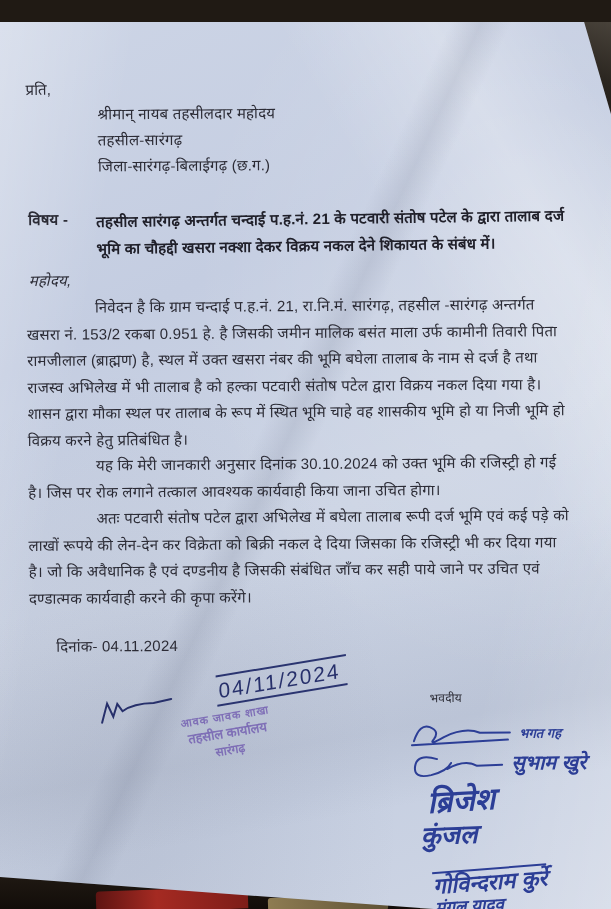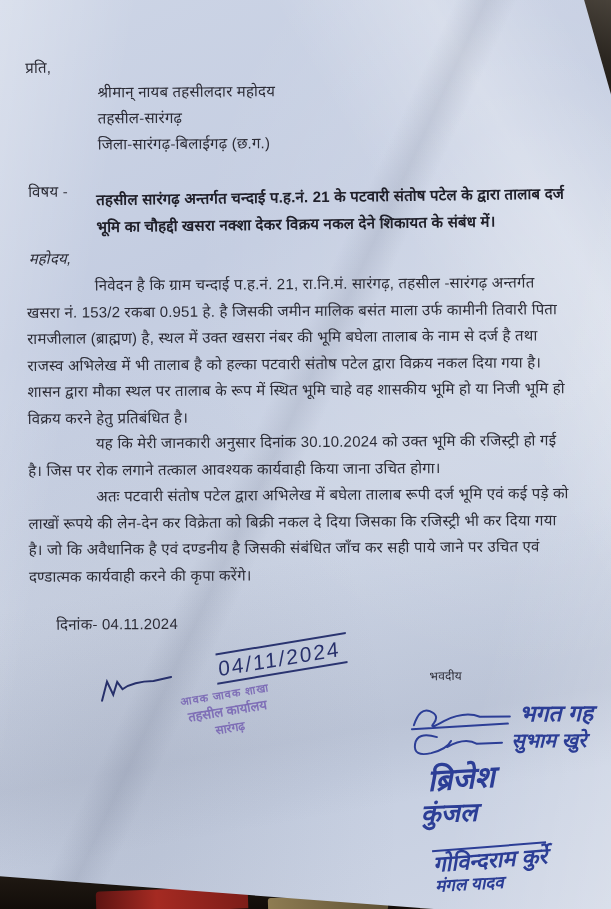--- a/index.html
+++ b/index.html
@@ -1,21 +1,21 @@
 <!DOCTYPE html>
 <html><head>
 <meta charset="utf-8">
 <style>
   html,body{margin:0;padding:0;}
   body{
     width:611px;height:909px;overflow:hidden;position:relative;
     background:#201a14;
     font-family:"Liberation Sans","DejaVu Sans",sans-serif;
   }
-  .scene{position:absolute;inset:0;}
+  .scene{position:absolute;inset:0;margin-top:22px;}
   
   .bg-corner{position:absolute;right:0;top:0;width:40px;height:120px;
     background:linear-gradient(200deg,#48423a 0%,#2b2620 45%,#17120e 100%);}
   .bg-bottom{position:absolute;left:0;bottom:0;width:100%;height:45px;
     background:linear-gradient(180deg,#241d16 0%,#120d09 100%);}
   .obj-red{position:absolute;left:96px;bottom:-2px;width:152px;height:22px;
     background:linear-gradient(90deg,#5e1412,#a52a22 40%,#7d1d18);border-radius:4px 6px 0 0;transform:rotate(-2deg);}
   .obj-tan{position:absolute;left:268px;bottom:-3px;width:120px;height:16px;
     background:linear-gradient(90deg,#8e7c52,#5f5236);border-radius:3px;transform:rotate(-2deg);}
   .obj-grey{position:absolute;left:420px;bottom:-4px;width:160px;height:12px;
@@ -39,21 +39,21 @@
       radial-gradient(ellipse at 20% 90%,rgba(92,100,124,.12),rgba(0,0,0,0) 40%);
   }
   .content{position:absolute;inset:0;transform:rotate(-0.4deg);}
 
   .typed{color:#2c2c36;font-size:15px;letter-spacing:.2px;}
   .abs{position:absolute;white-space:nowrap;}
   .line{height:26px;line-height:26px;}
 
   .addr{left:100px;top:78px;}
   .to-label{left:28px;top:55px;}
-  .subject-label{left:30px;top:179px;font-weight:normal;}
+  .subject-label{left:30px;top:185px;font-weight:bold;}
   .subject{left:98px;top:183px;font-weight:bold;color:#20202a;}
   .subject .line{height:27px;line-height:27px;transform:rotate(-0.4deg);}
   .salutation{left:30px;top:246px;font-style:italic;}
 
   .para{line-height:26.5px;}
   .p1{left:28px;top:271px;}
   .p2{left:28px;top:429px;}
   .p3{left:28px;top:482px;}
   .indent{padding-left:68px;}
   .dateline{left:55px;top:612px;}
@@ -71,21 +71,21 @@
   .stamp .s3{font-size:12px;}
 
   .closing{left:428px;top:668px;font-size:12px;}
 
   
   .ink{color:#2c3e96;}
   .sigrow{position:absolute;white-space:nowrap;}
   .sig-text{font-style:italic;font-weight:bold;}
   .sq{vertical-align:middle;}
   .s-r1{left:408px;top:698px;}
-  .s-r1 .sig-text{font-size:23px;}
+  .s-r1 .sig-text{font-size:13px;}
   .s-r2{left:405px;top:728px;}
   .s-r2 .sig-text{font-size:20px;}
   .s-r3{left:425px;top:758px;font-size:30px;transform:rotate(-3deg);}
   .s-r4{left:418px;top:795px;font-size:26px;transform:rotate(-2deg);}
   .s-r5{left:430px;top:845px;font-size:22px;transform:rotate(-4deg);text-decoration:overline;}
   .s-r6{left:432px;top:873px;font-size:17px;transform:rotate(-3deg);}
 </style>
 </head>
 <body>
 

